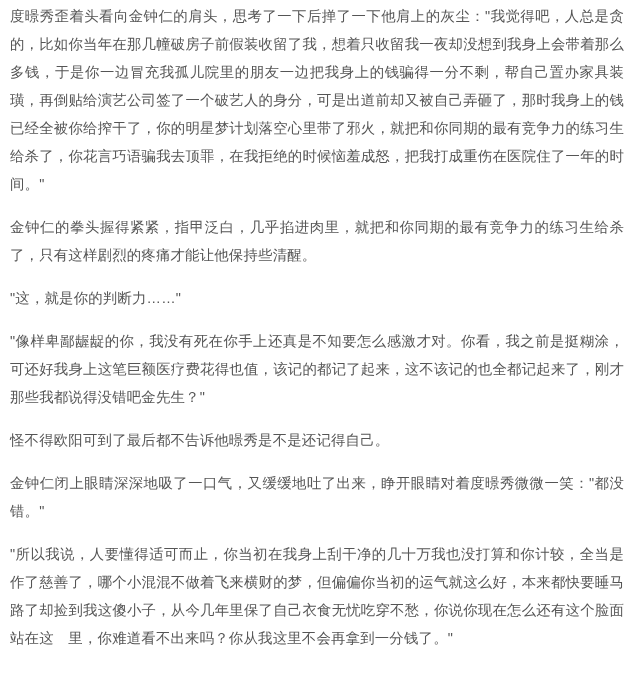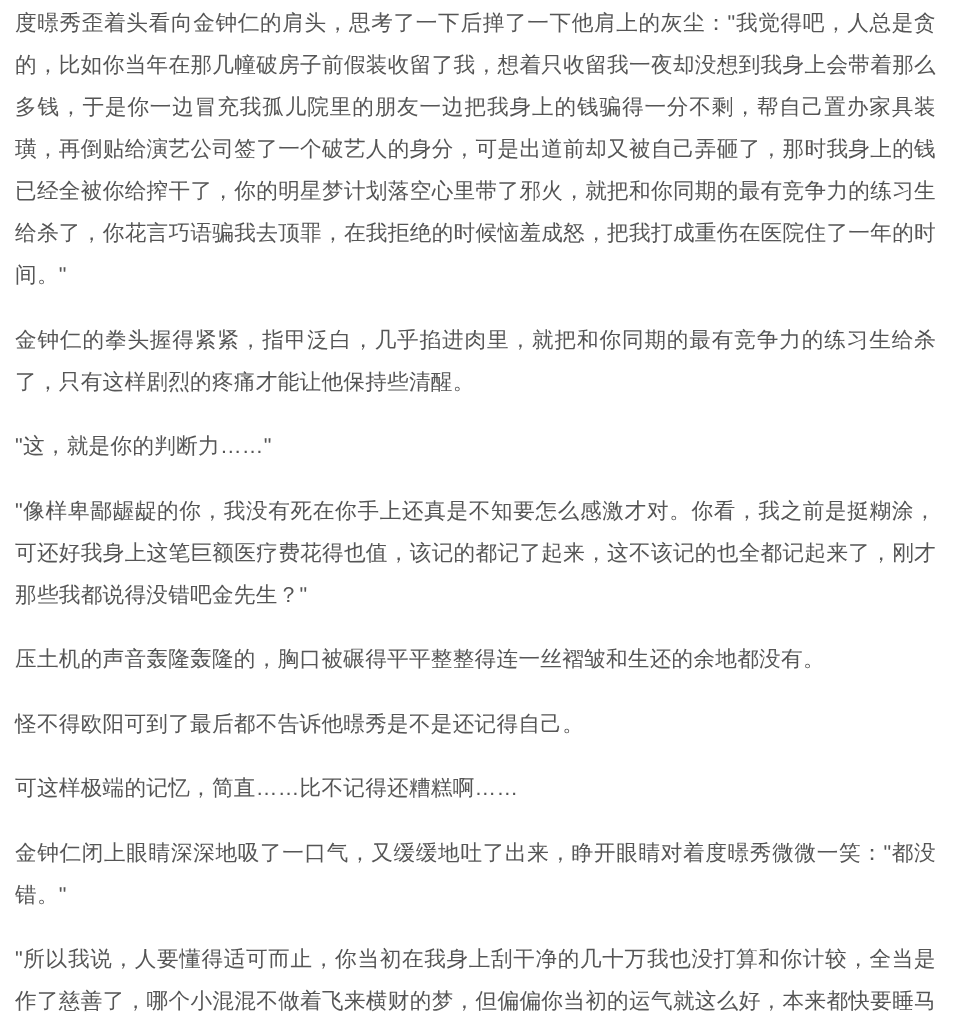--- a/index.html
+++ b/index.html
@@ -31,18 +31,16 @@
   }
 </style>
 </head>
 <body>
 
 <main class="page">
   <p>度暻秀歪着头看向金钟仁的肩头，思考了一下后掸了一下他肩上的灰尘："我觉得吧，人总是贪的，比如你当年在那几幢破房子前假装收留了我，想着只收留我一夜却没想到我身上会带着那么多钱，于是你一边冒充我孤儿院里的朋友一边把我身上的钱骗得一分不剩，帮自己置办家具装璜，再倒贴给演艺公司签了一个破艺人的身分，可是出道前却又被自己弄砸了，那时我身上的钱已经全被你给搾干了，你的明星梦计划落空心里带了邪火，就把和你同期的最有竞争力的练习生给杀了，你花言巧语骗我去顶罪，在我拒绝的时候恼羞成怒，把我打成重伤在医院住了一年的时间。"</p>
   <p>金钟仁的拳头握得紧紧，指甲泛白，几乎掐进肉里，就把和你同期的最有竞争力的练习生给杀了，只有这样剧烈的疼痛才能让他保持些清醒。</p>
   <p>"这，就是你的判断力……"</p>
   <p>"像样卑鄙龌龊的你，我没有死在你手上还真是不知要怎么感激才对。你看，我之前是挺糊涂，可还好我身上这笔巨额医疗费花得也值，该记的都记了起来，这不该记的也全都记起来了，刚才那些我都说得没错吧金先生？"</p>
-  <p>压土机的声音轰隆轰隆的，胸口被碾得平平整整得连一丝褶皱和生还的余地都没有。</p>
   <p>怪不得欧阳可到了最后都不告诉他暻秀是不是还记得自己。</p>
-  <p>可这样极端的记忆，简直……比不记得还糟糕啊……</p>
   <p>金钟仁闭上眼睛深深地吸了一口气，又缓缓地吐了出来，睁开眼睛对着度暻秀微微一笑："都没错。"</p>
   <p>"所以我说，人要懂得适可而止，你当初在我身上刮干净的几十万我也没打算和你计较，全当是作了慈善了，哪个小混混不做着飞来横财的梦，但偏偏你当初的运气就这么好，本来都快要睡马路了却捡到我这傻小子，从今几年里保了自己衣食无忧吃穿不愁，你说你现在怎么还有这个脸面站在这　里，你难道看不出来吗？你从我这里不会再拿到一分钱了。"</p>
 </main>
 
 </body></html>

